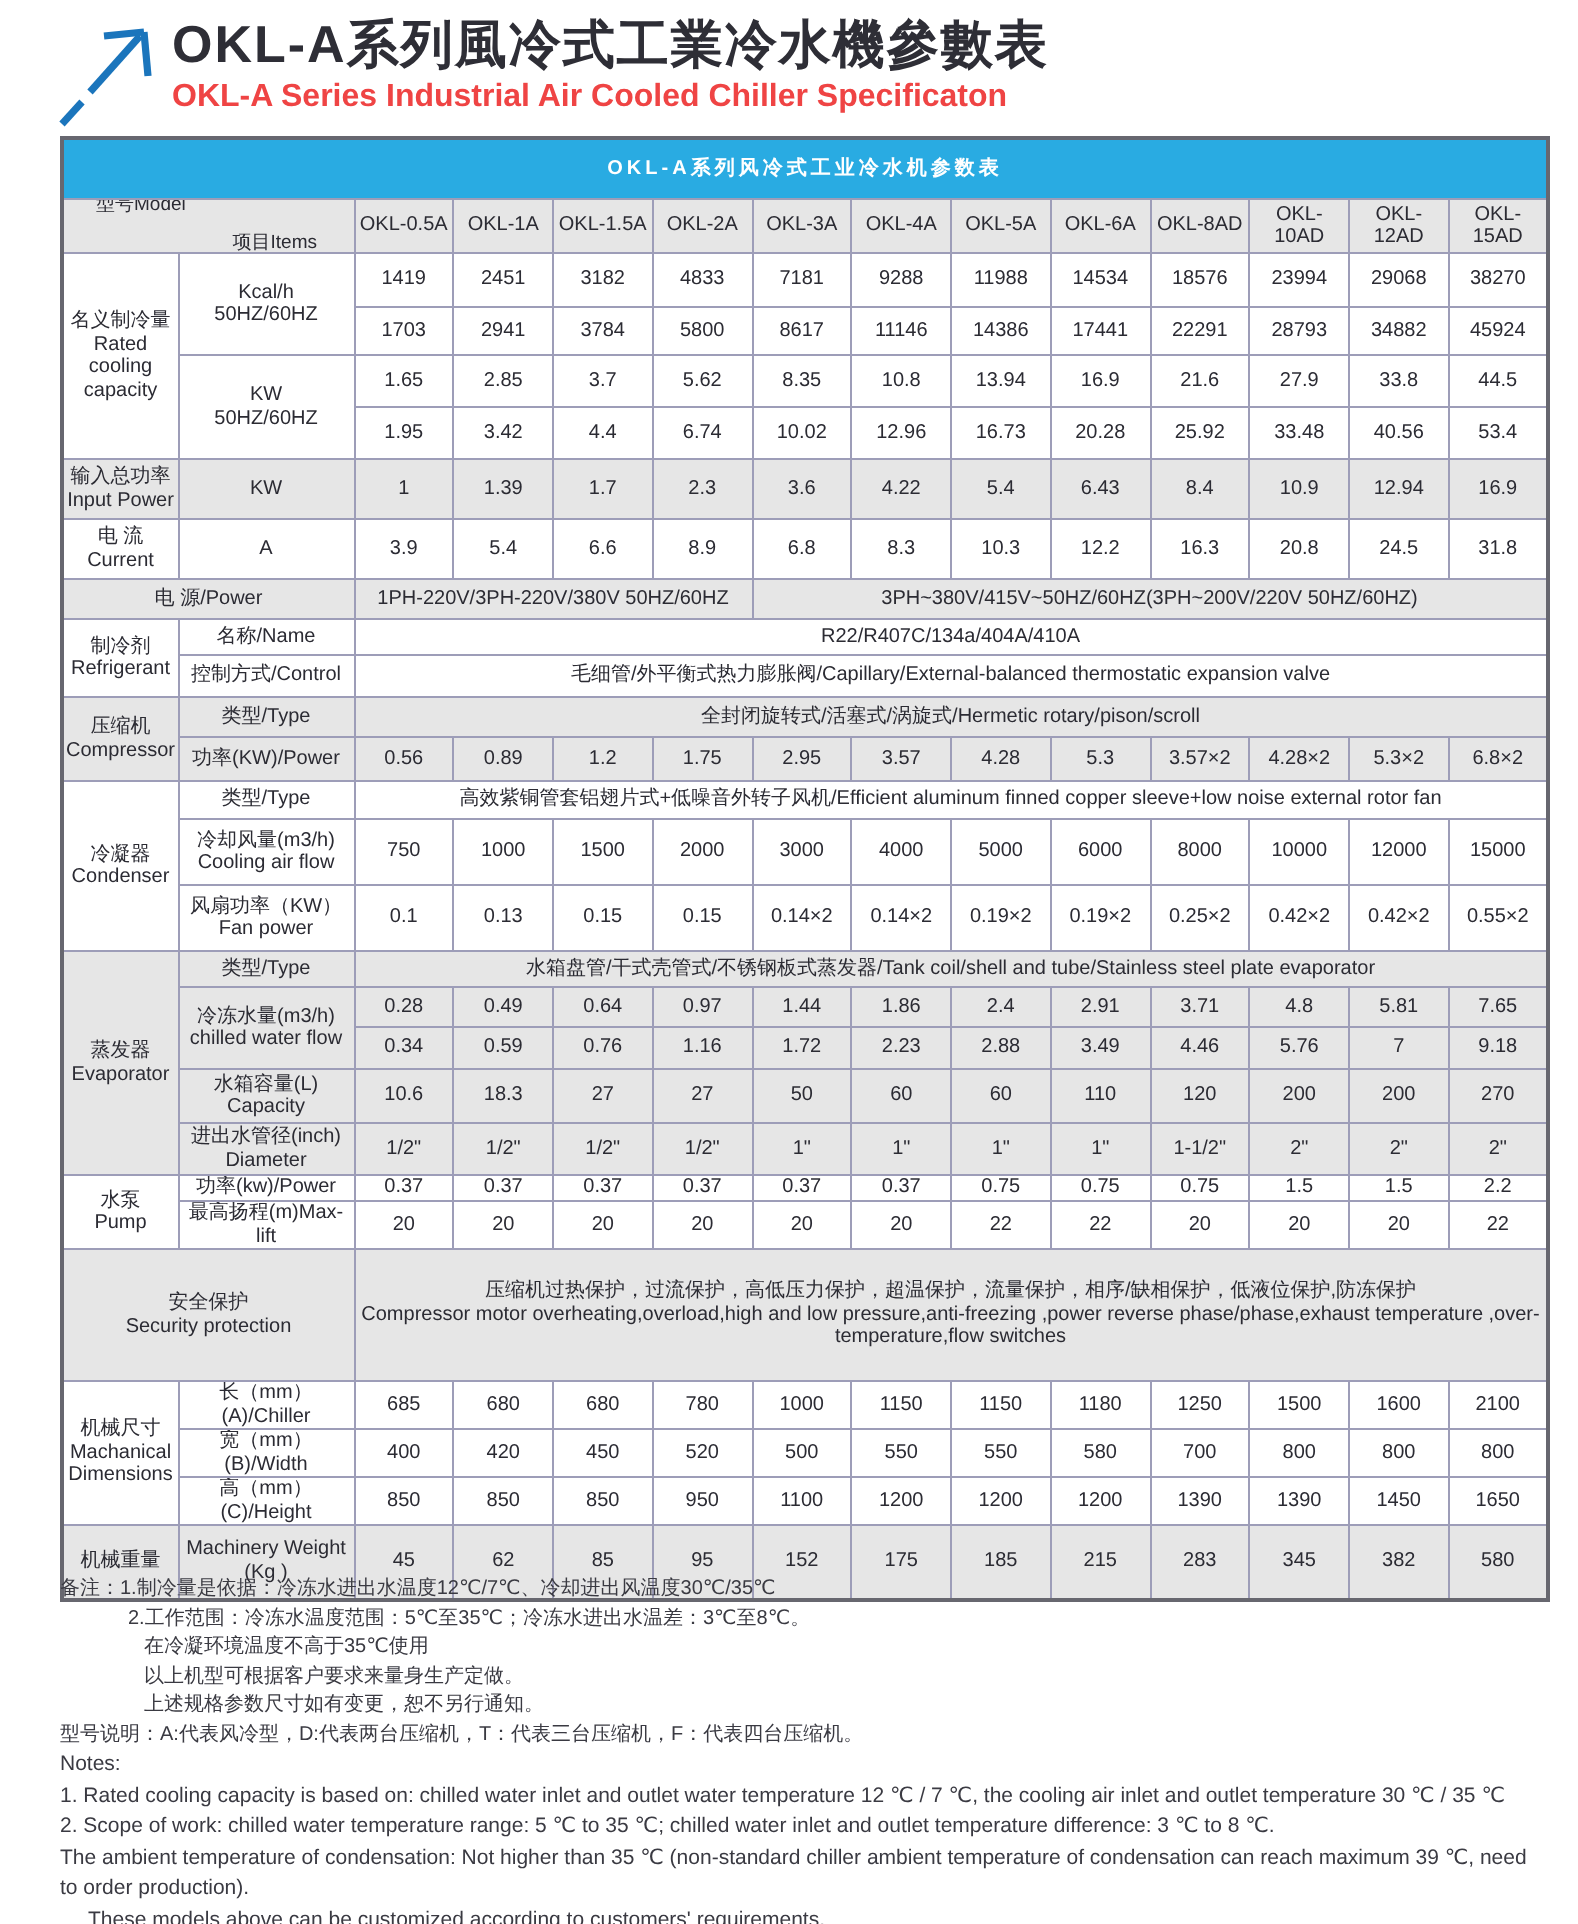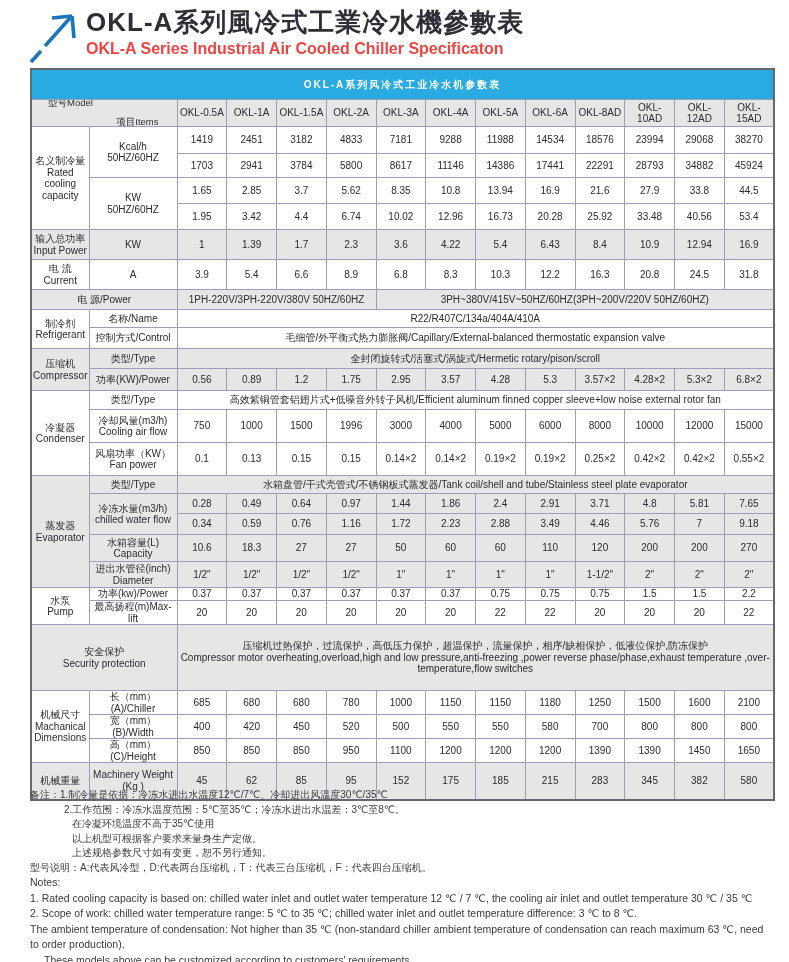--- a/index.html
+++ b/index.html
@@ -263,21 +263,21 @@
 Condenser</td>
         <td class="item">类型/Type</td>
         <td class="span-txt" colspan="12">高效紫铜管套铝翅片式+低噪音外转子风机/Efficient aluminum finned copper sleeve+low noise external rotor fan</td>
       </tr>
       <tr class="rh33">
         <td class="item">冷却风量(m3/h)
 Cooling air flow</td>
       <td class="v">750</td>
             <td class="v">1000</td>
             <td class="v">1500</td>
-            <td class="v">1996</td>
+            <td class="v">2000</td>
             <td class="v">3000</td>
             <td class="v">4000</td>
             <td class="v">5000</td>
             <td class="v">6000</td>
             <td class="v">8000</td>
             <td class="v">10000</td>
             <td class="v">12000</td>
             <td class="v">15000</td>
           </tr>
       <tr class="rh33">
@@ -481,18 +481,18 @@
   <div class="notes">
     <div class="note-zh">备注：1.制冷量是依据：冷冻水进出水温度12℃/7℃、冷却进出风温度30℃/35℃</div>
     <div class="note-zh ind1">2.工作范围：冷冻水温度范围：5℃至35℃；冷冻水进出水温差：3℃至8℃。</div>
     <div class="note-zh ind2">在冷凝环境温度不高于35℃使用</div>
     <div class="note-zh ind2">以上机型可根据客户要求来量身生产定做。</div>
     <div class="note-zh ind2">上述规格参数尺寸如有变更，恕不另行通知。</div>
     <div class="note-zh">型号说明：A:代表风冷型，D:代表两台压缩机，T：代表三台压缩机，F：代表四台压缩机。</div>
     <div class="note-en">Notes:</div>
     <div class="note-en">1. Rated cooling capacity is based on: chilled water inlet and outlet water temperature 12 ℃ / 7 ℃, the cooling air inlet and outlet temperature 30 ℃ / 35 ℃</div>
     <div class="note-en">2. Scope of work: chilled water temperature range: 5 ℃ to 35 ℃; chilled water inlet and outlet temperature difference: 3 ℃ to 8 ℃.</div>
-    <div class="note-en">The ambient temperature of condensation: Not higher than 35 ℃ (non-standard chiller ambient temperature of condensation can reach maximum 63 ℃, need to order production).</div>
+    <div class="note-en">The ambient temperature of condensation: Not higher than 35 ℃ (non-standard chiller ambient temperature of condensation can reach maximum 39 ℃, need to order production).</div>
     <div class="note-en ind3">These models above can be customized according to customers'  requirements.</div>
 
   </div>
 
 </div>
 
 </body></html>

